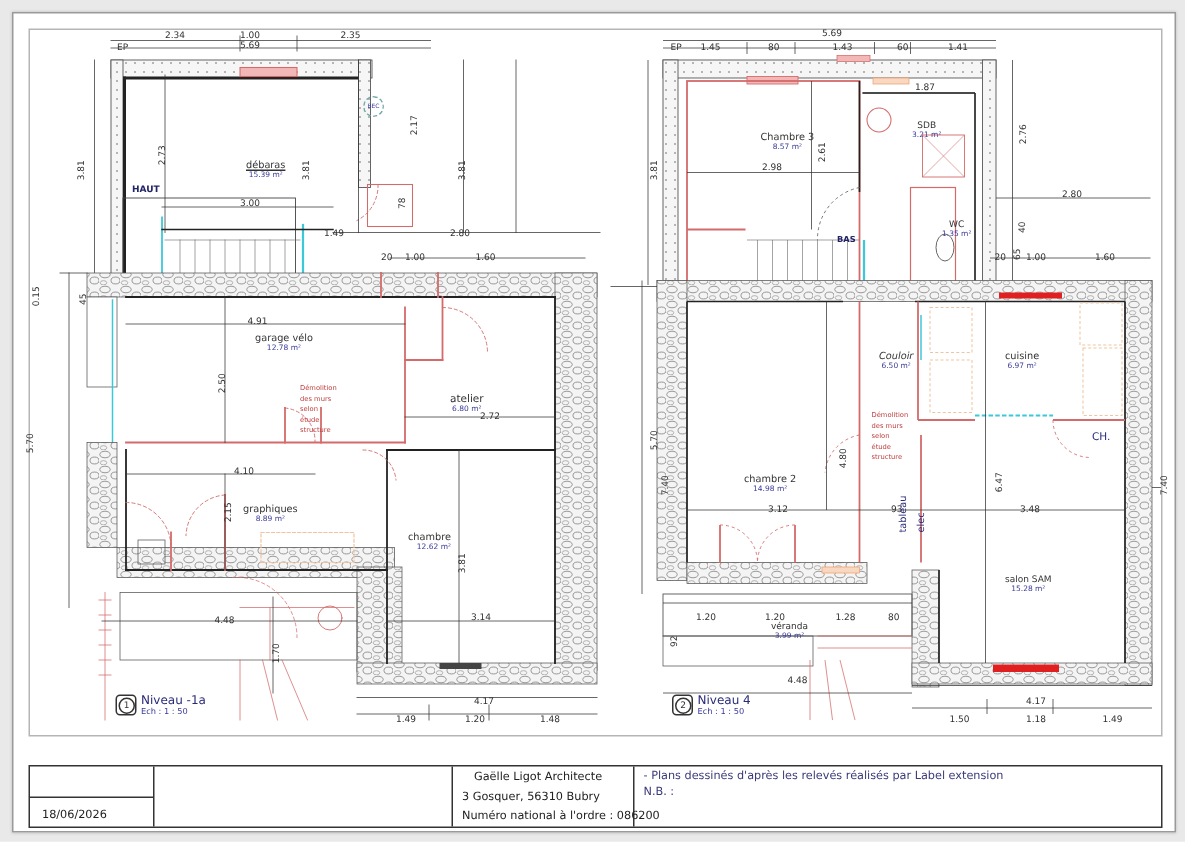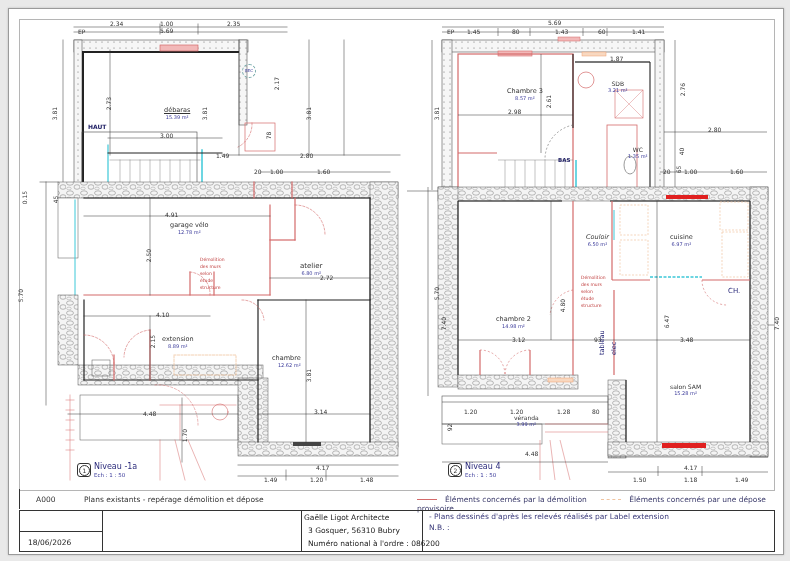--- a/index.html
+++ b/index.html
@@ -326,21 +326,21 @@
           <div>des murs</div>
           <div>selon</div>
           <div>étude</div>
           <div>structure</div>
       </div>
       <div style="position:absolute;left:280px;top:242px;text-align:center;">
         <div style="font-size:7px;">atelier</div>
         <div style="font-size:5px;color:#3a3a9a;">6.80 m²</div>
       </div>
       <div style="position:absolute;left:142px;top:315px;text-align:center;">
-        <div style="font-size:6.5px;">extension</div>
+        <div style="font-size:6.5px;">graphiques</div>
         <div style="font-size:5px;color:#3a3a9a;">8.89 m²</div>
       </div>
       <div style="position:absolute;left:252px;top:334px;text-align:right;">
         <div style="font-size:6.5px;">chambre</div>
         <div style="font-size:5px;color:#3a3a9a;">12.62 m²</div>
       </div>
       <div style="position:absolute;left:57px;top:443px;width:12px;height:12px;border:1.5px solid #333;border-radius:3px;background:#fff;">
         <div style="position:absolute;left:1px;top:1px;width:9px;height:9px;border:0.8px solid #333;border-radius:50%;font-size:6px;text-align:center;line-height:9px;">1</div>
       </div>
       <div style="position:absolute;left:74px;top:442px;font-size:8px;color:#2a2a7a;">Niveau -1a</div>
@@ -430,36 +430,28 @@
       </div>
       <div style="position:absolute;left:428px;top:443px;width:12px;height:12px;border:1.5px solid #333;border-radius:3px;background:#fff;">
         <div style="position:absolute;left:1px;top:1px;width:9px;height:9px;border:0.8px solid #333;border-radius:50%;font-size:6px;text-align:center;line-height:9px;">2</div>
       </div>
       <div style="position:absolute;left:445px;top:442px;font-size:8px;color:#2a2a7a;">Niveau 4</div>
       <div style="position:absolute;left:445px;top:452px;font-size:5.5px;color:#3a3a9a;">Ech :  1 : 50</div>
     </div>
   </div>
 
   <div class="cart">
-    <div class="hdr">
-      <span class="code">A000</span>
-      <span class="title">Plans existants - repérage démolition et dépose</span>
-      <span class="legend">
-        <span class="sw"></span><span>Éléments concernés par la démolition</span>
-        <span class="sw2"></span><span>Éléments concernés par une dépose provisoire</span>
-      </span>
-    </div>
     <div class="tbl" style="height:40px;">
       <div class="vline" style="left:82px;height:40px;"></div>
       <div class="vline" style="left:281px;height:40px;"></div>
       <div class="vline" style="left:402px;height:40px;"></div>
       <div class="hline" style="left:0;top:20px;width:82px;"></div>
       <span class="cell" style="left:8px;top:6px;margin-top:43px;">Phase APD ind.B</span>
       <span class="cell" style="left:8px;top:27px;">18/06/2026</span>
-      <span class="cell" style="left:284px;top:2px;">Gaëlle Ligot Architecte</span>
+      <span class="cell" style="left:296px;top:2px;">Gaëlle Ligot Architecte</span>
       <span class="cell" style="left:288px;top:15px;">3 Gosquer, 56310 Bubry</span>
       <span class="cell" style="left:288px;top:28px;">Numéro national à l'ordre : 086200</span>
       <div class="cell nb" style="left:409px;top:0px;width:340px;">
         <div>- Plans dessinés d'après les relevés réalisés par Label extension</div>
         <div>N.B. :</div>
       </div>
     </div>
   </div>
 </div>
 

